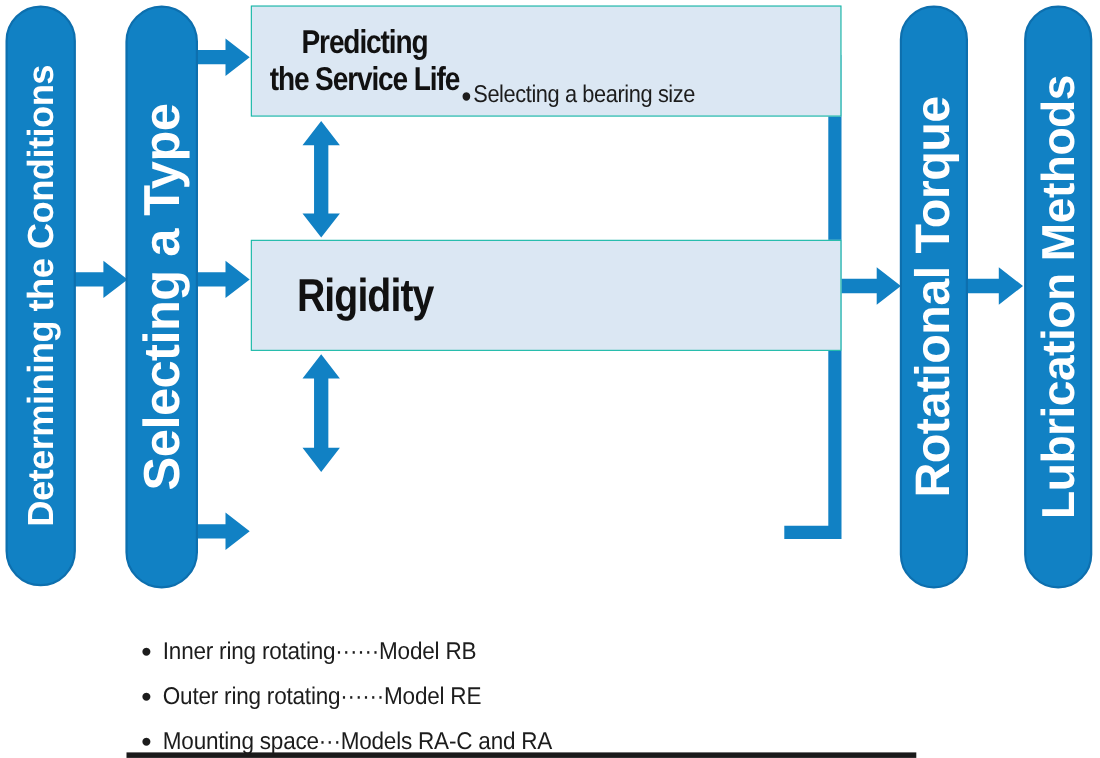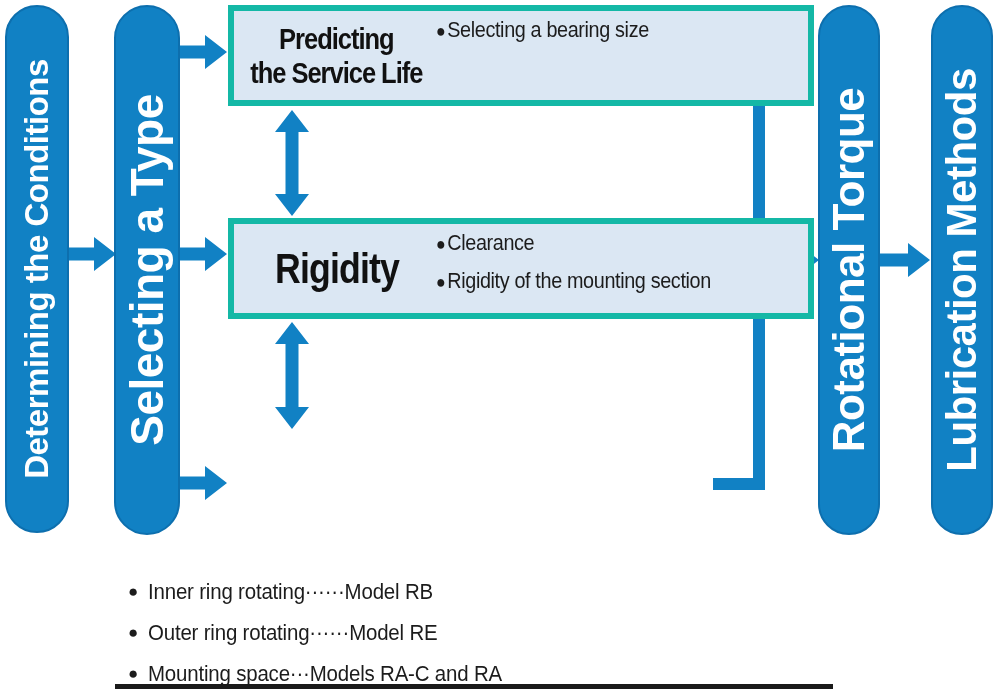--- a/index.html
+++ b/index.html
@@ -23,39 +23,39 @@
   .pill1 .vtext{font-size:33px;}
   .pill2{left:114px;top:5px;width:66px;height:530px;}
   .pill2 .vtext{font-size:46px;}
   .pill3{left:818px;top:5px;width:62px;height:530px;}
   .pill3 .vtext{font-size:44px;}
   .pill4{left:931px;top:5px;width:62px;height:530px;}
   .pill4 .vtext{font-size:42px;}
 
   
   .pbox{
-    position:absolute;left:228px;width:586px;background:#dbe7f3;
-    border:6px solid #14b8a6;box-sizing:border-box;
+    position:absolute;left:228px;width:537px;background:#dbe7f3;
+    border:1px solid #14b8a6;box-sizing:border-box;
   }
   .boxA{top:5px;height:101px;}
   .boxB{top:218px;height:101px;padding-left:36px;}
   .boxC{top:431px;height:104px;}
 
   .title-wrap{
     position:absolute;left:0;top:0;height:100%;width:205px;
     display:flex;flex-direction:column;justify-content:center;align-items:center;
     color:#111111;font-weight:bold;
   }
   .title-2line{font-size:30px;line-height:1.12;letter-spacing:-1.2px;text-align:center;}
   .title-2line span{display:block;transform:scaleX(0.85);transform-origin:center;white-space:nowrap;}
   .title-big{font-size:42px;letter-spacing:-1px;transform:scaleX(0.85);transform-origin:center;white-space:nowrap;}
 
   .bullets{
-    position:absolute;left:202px;top:0;height:100%;right:6px;
-    display:flex;flex-direction:column;justify-content:flex-start;
+    position:absolute;left:190px;top:0;height:100%;right:6px;
+    display:flex;flex-direction:column;justify-content:flex-end;
     color:#1c1c1c;font-size:22px;letter-spacing:-0.4px;line-height:1.72;
   }
   .bullet-line{white-space:nowrap;transform:scaleX(0.9);transform-origin:left center;}
   .bullet-line .dot{font-size:0.82em;margin-right:2px;}
 
   
   .legend{position:absolute;left:128px;top:579px;color:#1c1c1c;font-size:22px;}
   .legend-row{height:26px;margin-bottom:15px;display:flex;align-items:center;white-space:nowrap;}
   .legend-row .dot{font-size:17px;margin-right:10px;}
   .legend-row .ltext{display:inline-block;transform:scaleX(0.93);transform-origin:left center;letter-spacing:-0.2px;}
@@ -101,28 +101,20 @@
       <div class="bullet-line">
         <span class="dot">●</span><span>Selecting a bearing size</span>
       </div>
     </div>
   </div>
 
   <div class="pbox boxB">
     <div class="title-wrap">
       <span class="title-big">Rigidity</span>
     </div>
-    <div class="bullets">
-      <div class="bullet-line">
-        <span class="dot">●</span><span>Clearance</span>
-      </div>
-      <div class="bullet-line">
-        <span class="dot">●</span><span>Rigidity of the mounting section</span>
-      </div>
-    </div>
   </div>
 
 
   <div class="pill pill3">
     <span class="vtext">Rotational Torque</span>
   </div>
   <div class="pill pill4">
     <span class="vtext">Lubrication Methods</span>
   </div>
 

